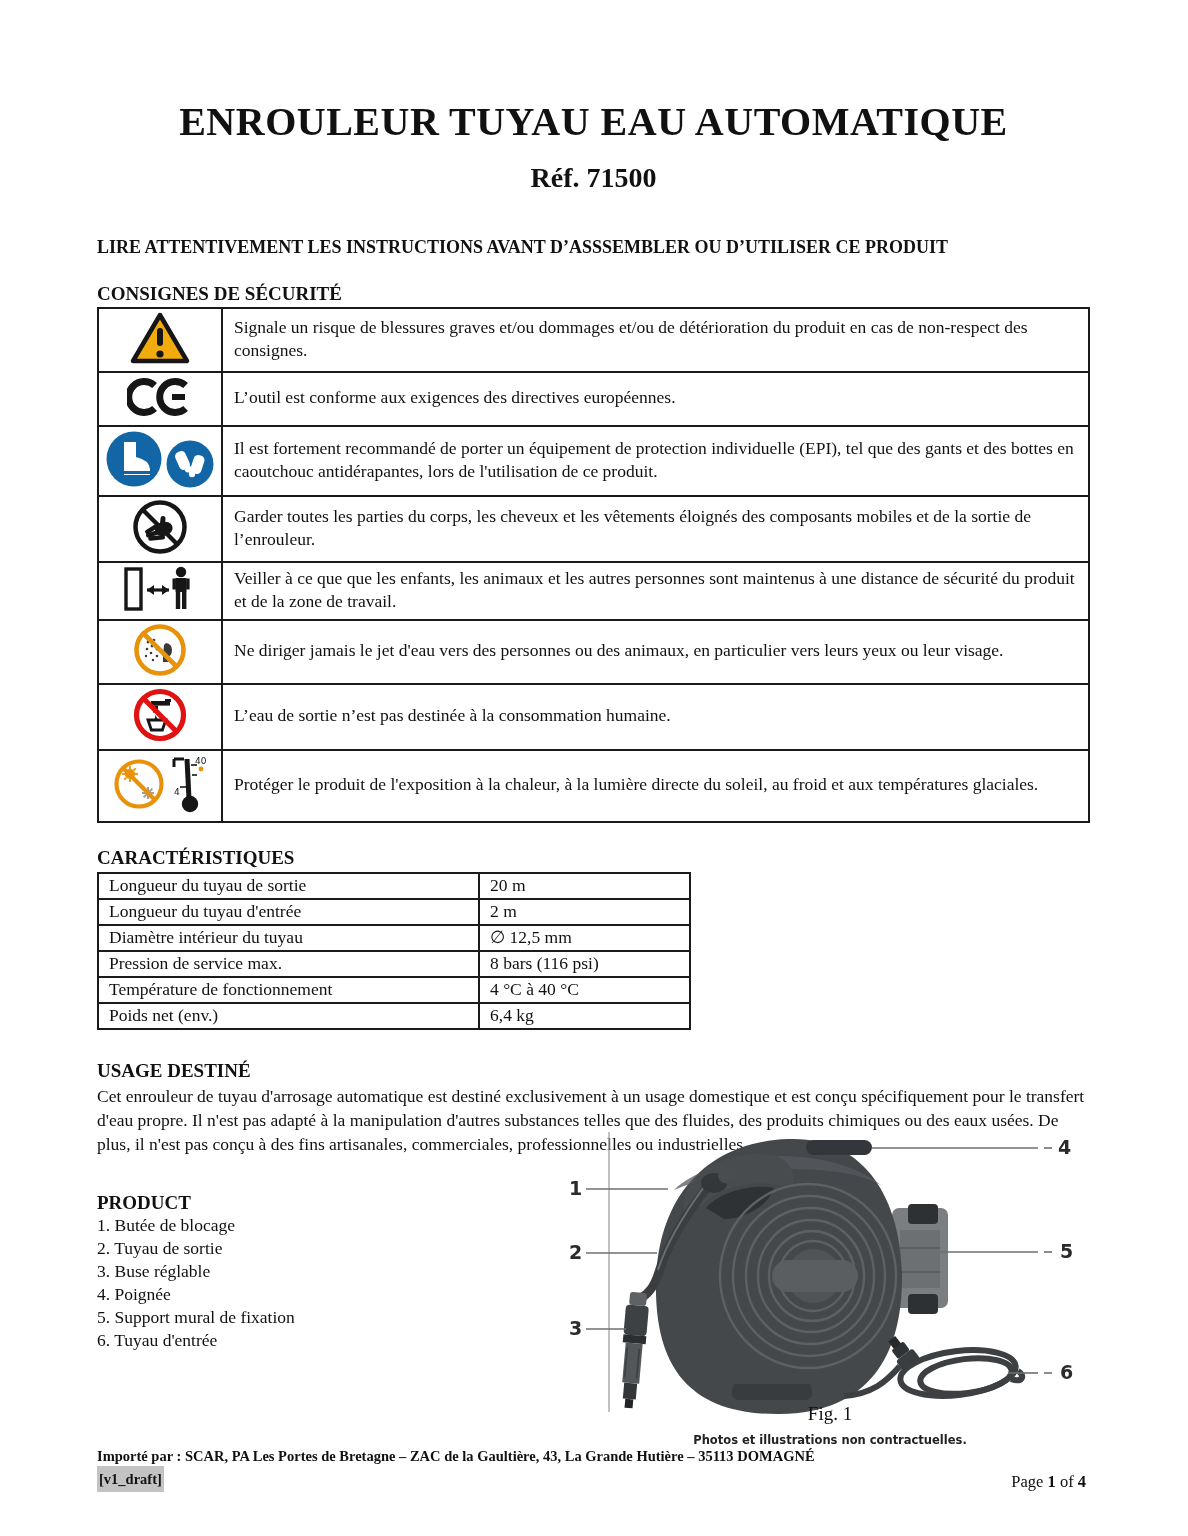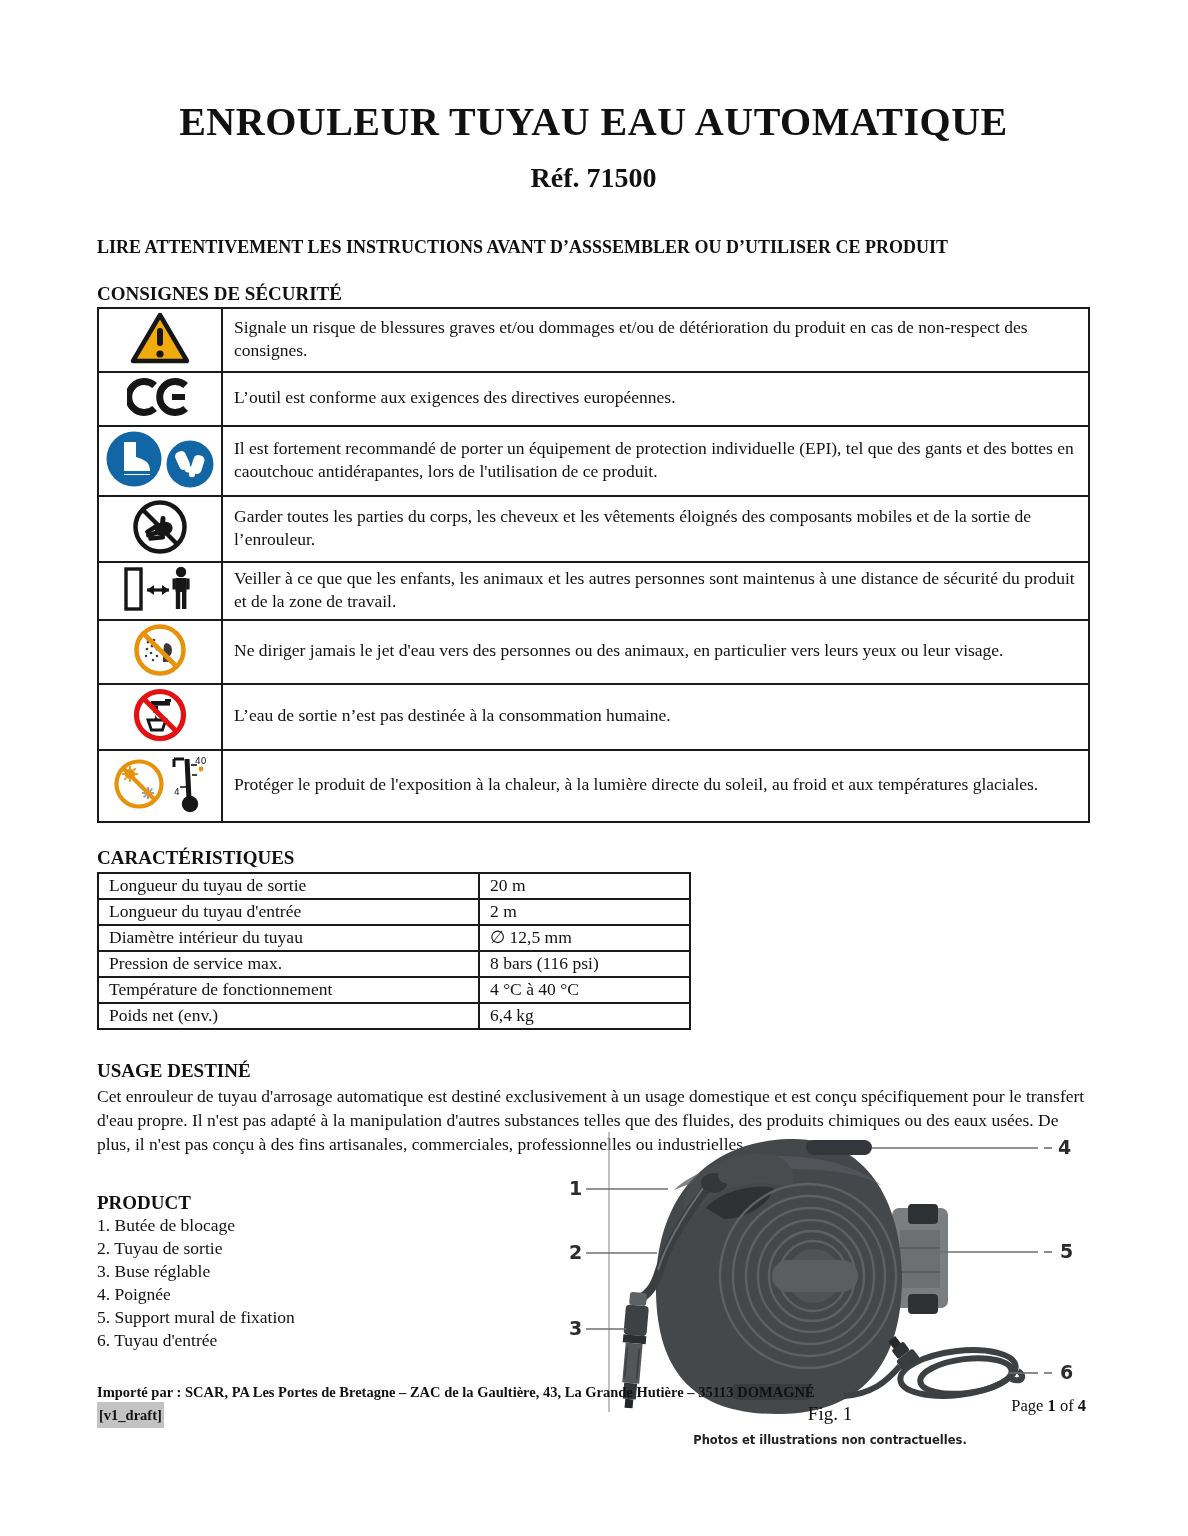--- a/index.html
+++ b/index.html
@@ -44,21 +44,21 @@
   .callout {
     position:absolute; font-family:"DejaVu Sans", sans-serif; font-weight:bold;
     font-size:19px; color:#2b2b2b; line-height:1;
   }
   .fig-caption { position:absolute; left:0; top:277px; width:548px; text-align:center;
     font-size:19px; }
   .fig-note { position:absolute; left:0; top:307px; width:548px; text-align:center;
     font-family:"DejaVu Sans", sans-serif; font-size:11.5px; font-weight:bold; color:#222; }
 
   
-  .footer { position:absolute; left:97px; top:1383px; width:993px; display:flex; align-items:center; }
+  .footer { position:absolute; left:97px; top:1447px; width:993px; display:flex; align-items:flex-end; }
   .footer-left { font-size:14.5px; font-weight:bold; line-height:1.25; }
   .version-tag { display:inline-block; background:#c3c3c3; padding:4px 2px; margin-top:1px; }
   .footer-page { margin-left:auto; font-size:16.5px; white-space:nowrap; padding-right:4px; }
   .footer-page .pg-num { font-weight:bold; }
 </style>
 </head>
 <body>
 
 <div class="page">
   <div class="content">

